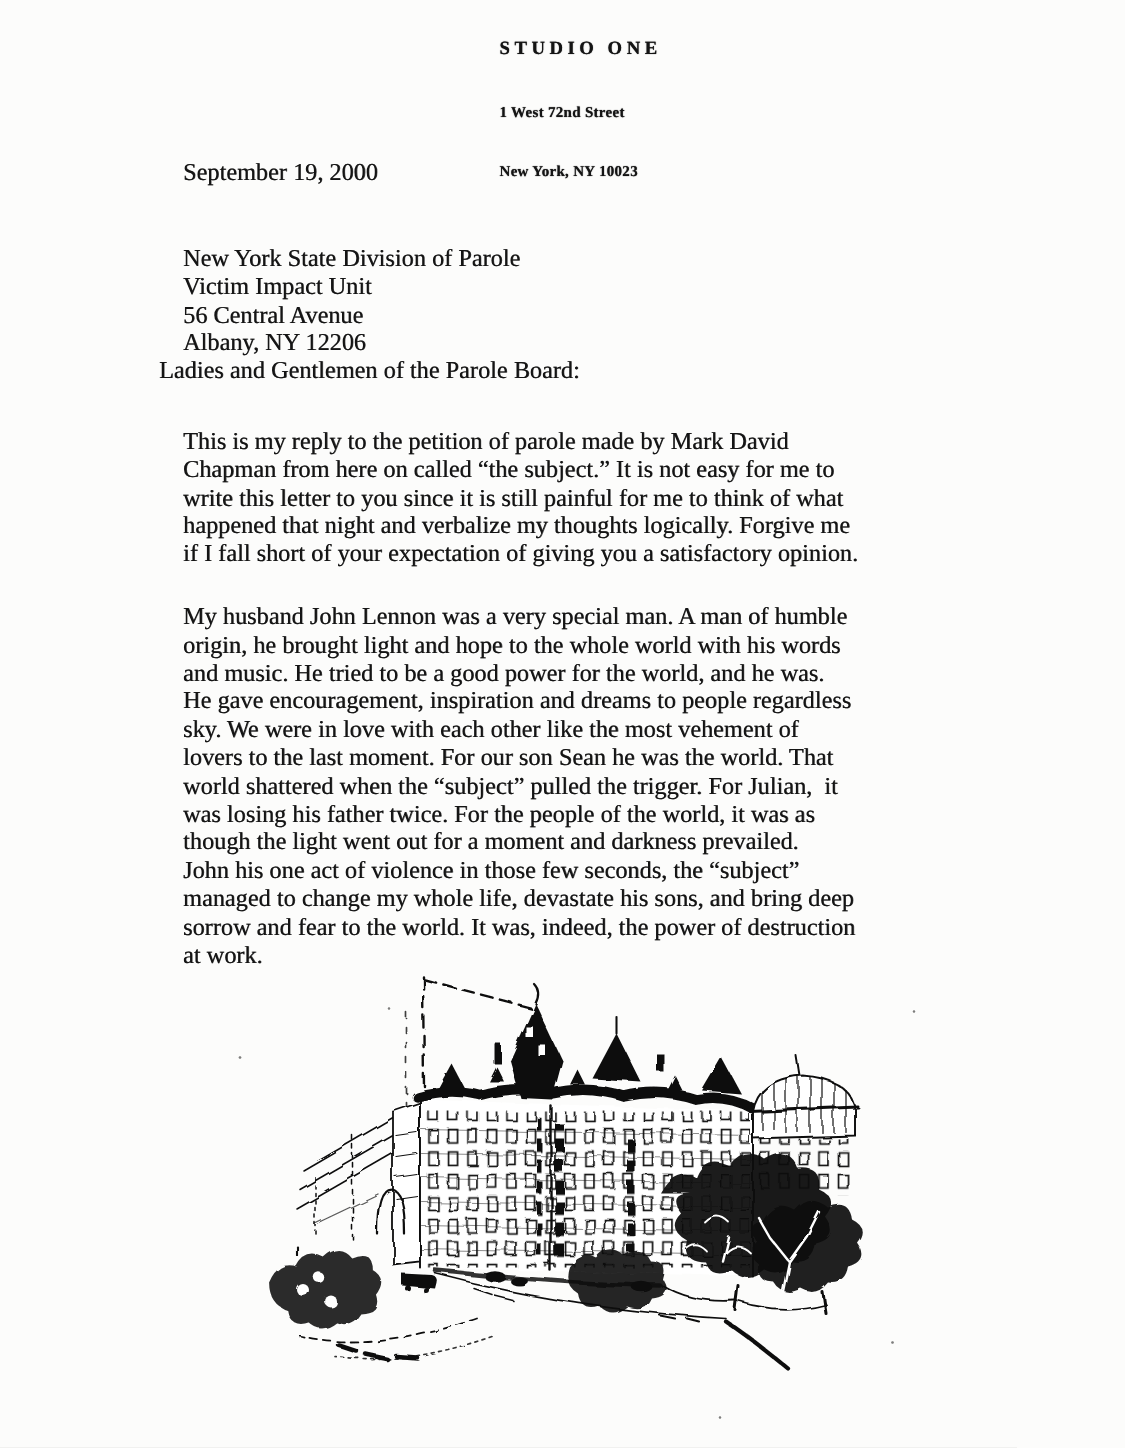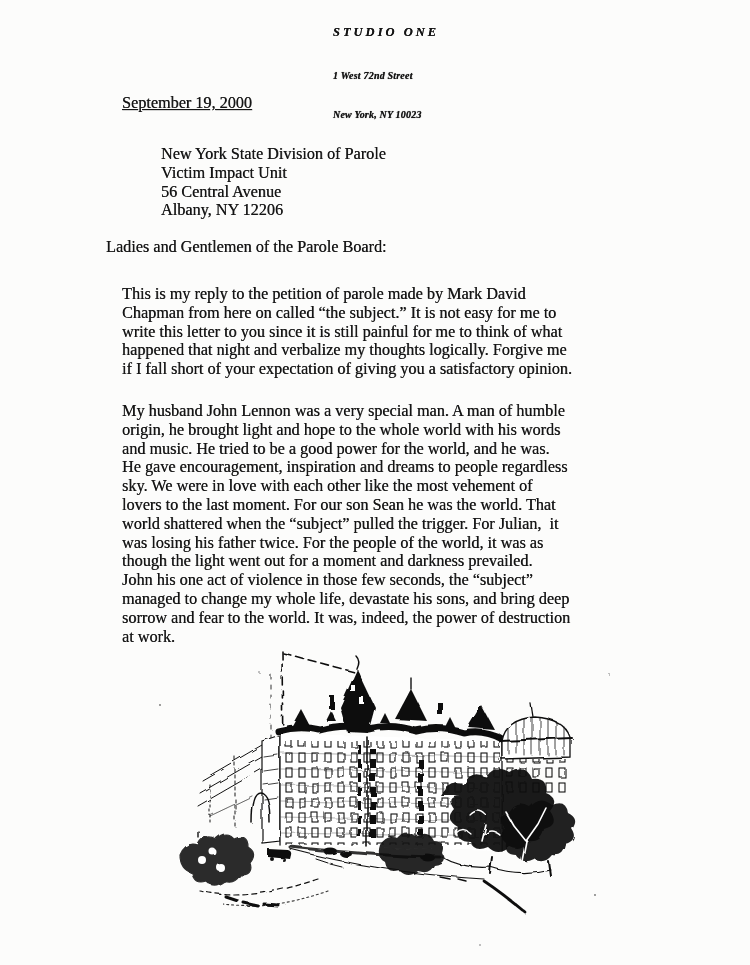--- a/index.html
+++ b/index.html
@@ -9,37 +9,36 @@
     margin:0 auto;
     background:#fcfcfb;
     overflow:hidden;
     font-family:"Liberation Serif","DejaVu Serif",serif;
     color:#141414;
   }
   .ink{ text-shadow:0.35px 0.25px 0.3px rgba(10,10,10,0.7); }
   .letterhead{
     position:absolute;left:333px;top:25px;
     text-align:left;
-    font-style:italic;
   }
   .lh-name{
     font-size:12.5px;font-weight:700;letter-spacing:3px;
     text-shadow:0 0 0.6px rgba(0,0,0,0.9);
     white-space:pre;
   }
   .lh-addr{
     font-size:10px;font-weight:700;line-height:13px;letter-spacing:0.2px;
     margin-top:3px;
     text-shadow:0 0 0.7px rgba(0,0,0,0.85);
     white-space:pre;
   }
   .bodytext{ font-size:16.2px;line-height:18.8px; }
   .line{ white-space:pre; }
-  .date{ position:absolute;left:122px;top:94px;text-decoration:underline; }
-  .recipient{ position:absolute;left:122px;top:145px;margin-left:39px; }
+  .date{ position:absolute;left:122px;top:106px; }
+  .recipient{ position:absolute;left:122px;top:163px; }
   .salutation{ position:absolute;left:106px;top:238px; }
   .para1{ position:absolute;left:122px;top:285px; }
   .para2{ position:absolute;left:122px;top:402px; }
   .illustration{ position:absolute;left:140px;top:645px;width:500px;height:310px; }
 </style>
 </head>
 <body>
 
 <div class="page">
 

